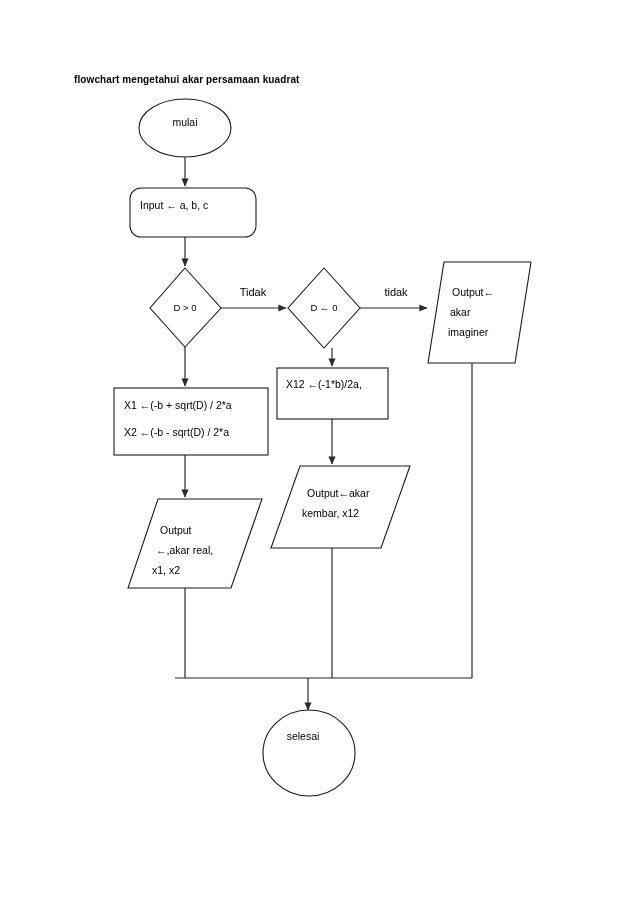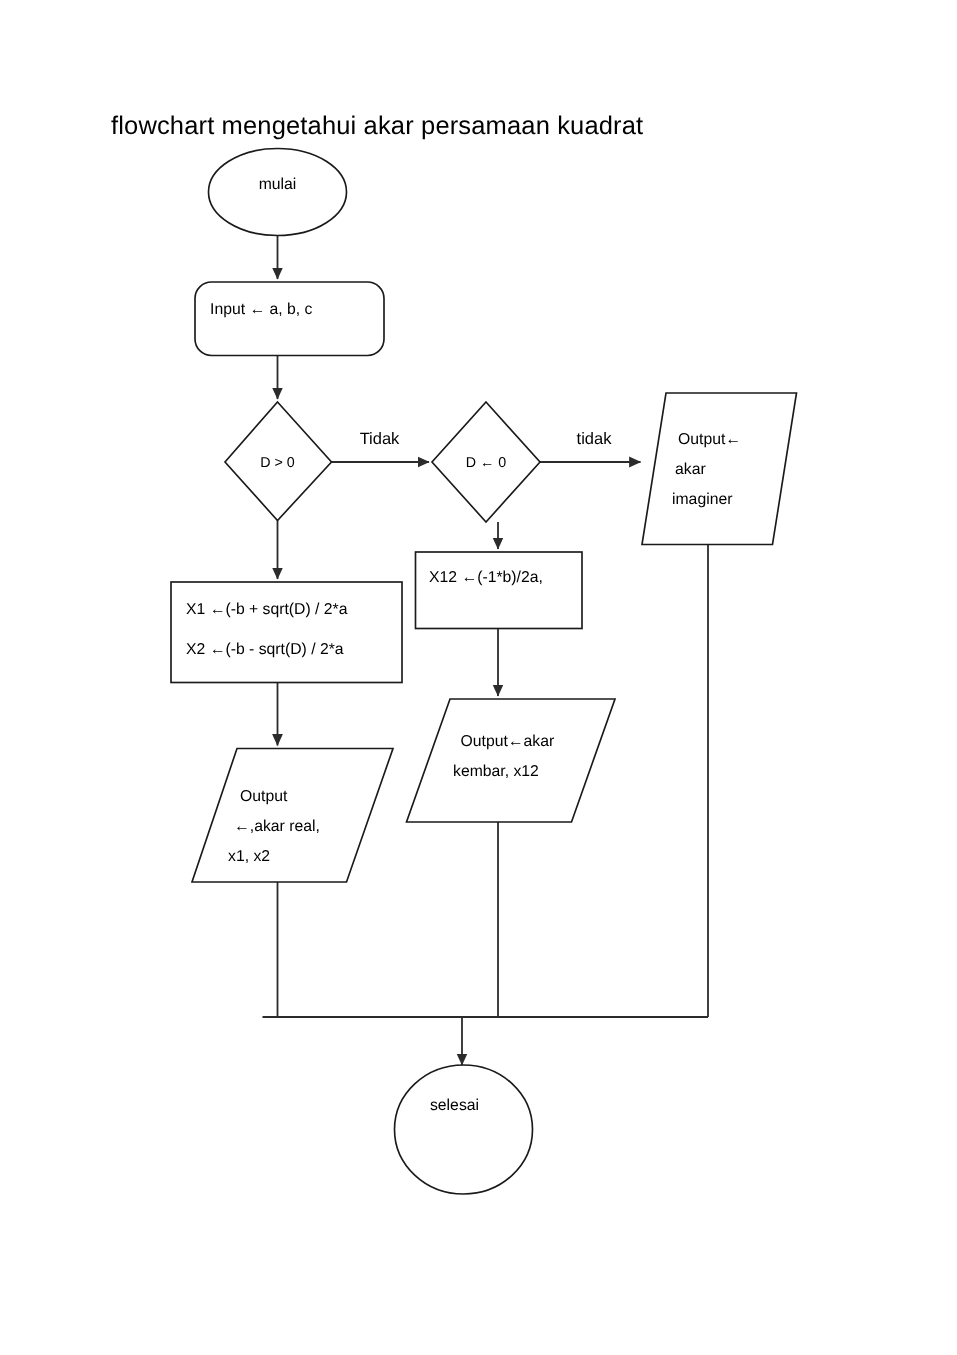--- a/index.html
+++ b/index.html
@@ -12,22 +12,22 @@
     height: 903px;
     font-family: "Liberation Sans", sans-serif;
     color: #000000;
     position: relative;
     overflow: hidden;
   }
   #page-title {
     position: absolute;
     left: 74px;
     top: 74px;
-    font-size: 17px;
-    font-weight: normal;
+    font-size: 10px;
+    font-weight: bold;
     letter-spacing: 0.1px;
     white-space: nowrap;
   }
   #flow-canvas {
     position: absolute;
     left: 0;
     top: 0;
     width: 638px;
     height: 903px;
   }

